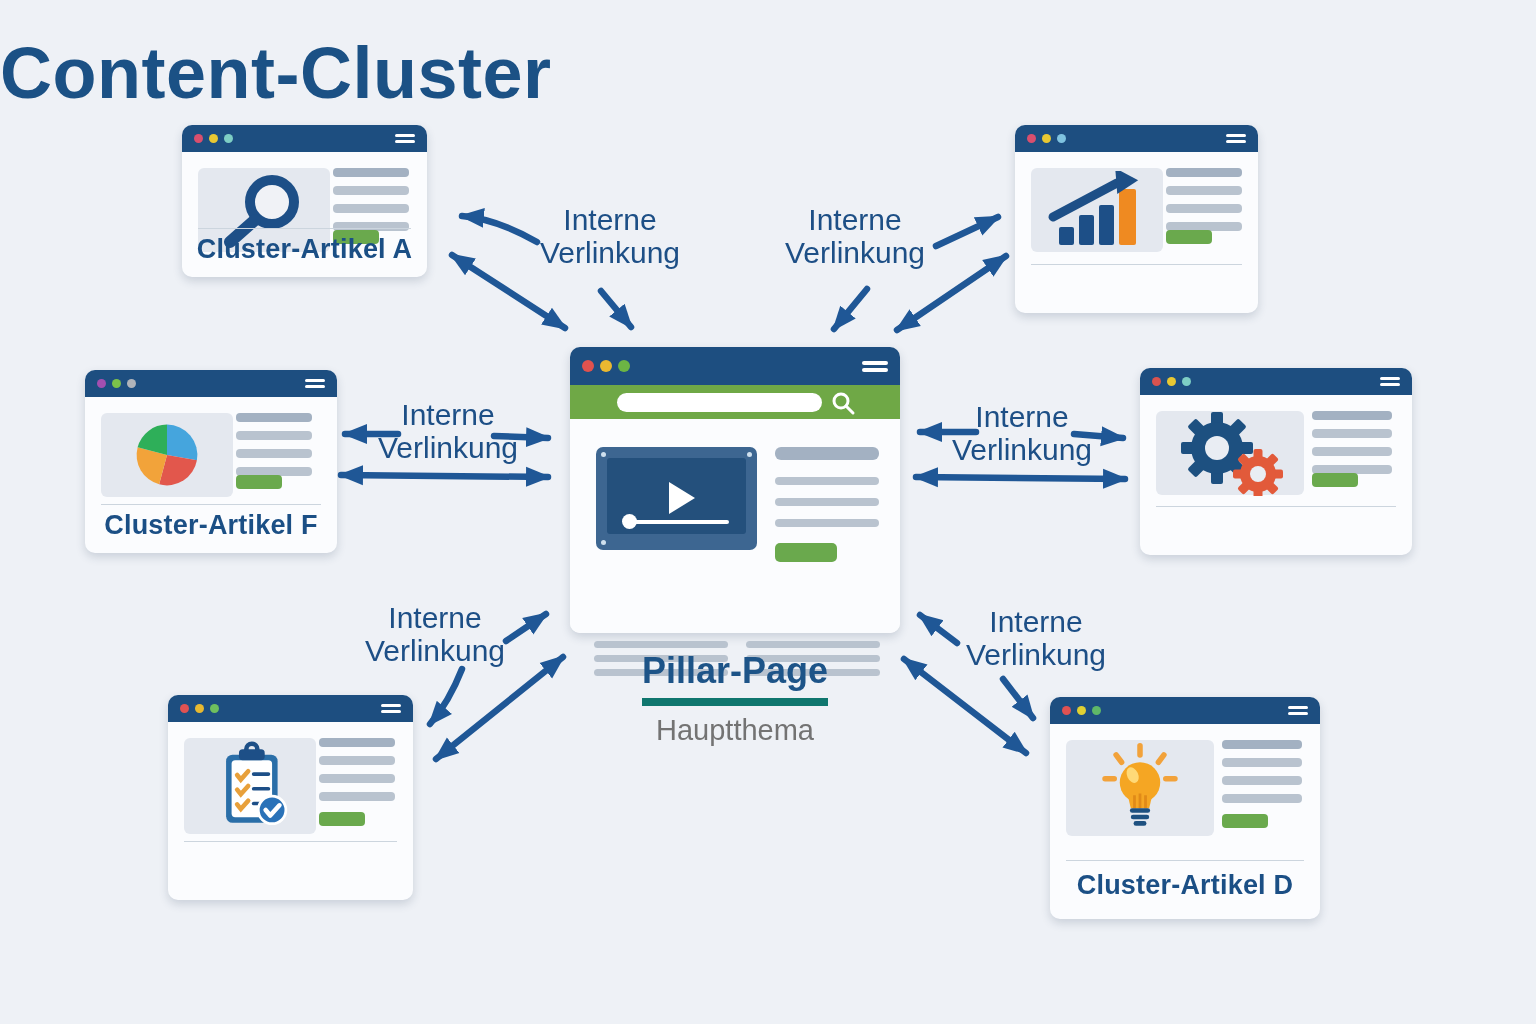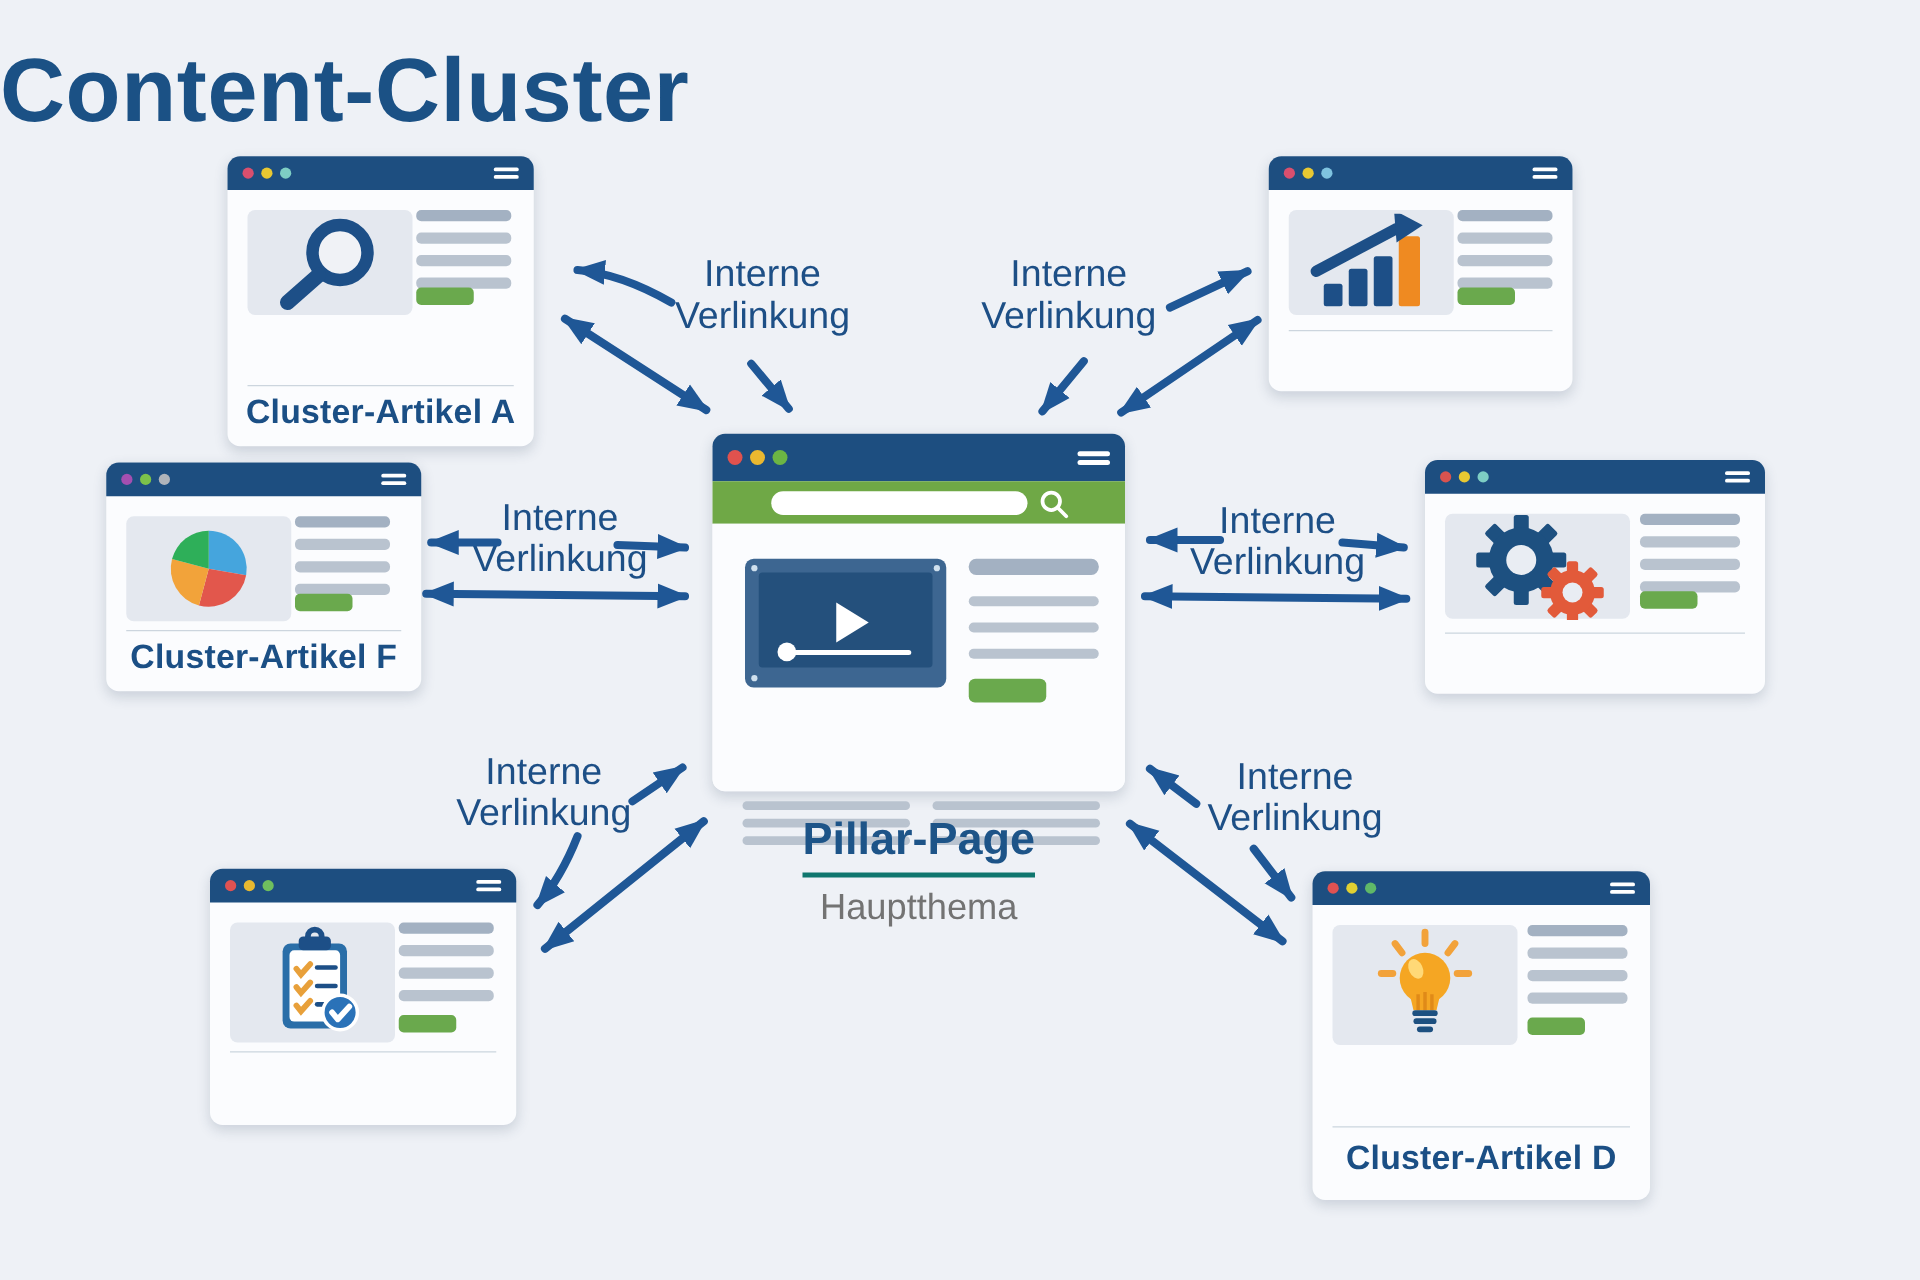--- a/index.html
+++ b/index.html
@@ -19,26 +19,26 @@
   .thumb{position:absolute;left:16px;top:16px;width:132px;height:84px;background:#e4e8ef;
          border-radius:6px;display:flex;align-items:center;justify-content:center;}
   .skel{position:absolute;border-radius:4px;background:#b9c3cf;}
   .skel.dark{background:#a3b1c2;}
   .btn-green{position:absolute;background:#6aa94d;border-radius:4px;}
   .divider{position:absolute;left:16px;right:16px;height:1px;background:#ccd5de;}
   .card-label{position:absolute;left:0;right:0;text-align:center;
               font-weight:bold;color:#1b4f85;font-size:27px;letter-spacing:.2px;}
 
   
-  #card-a{left:182px;top:125px;width:245px;height:232px;}
+  #card-a{left:182px;top:125px;width:245px;height:152px;}
   #card-b{left:1015px;top:125px;width:243px;height:188px;}
   #card-f{left:85px;top:370px;width:252px;height:183px;}
   #card-c{left:1140px;top:368px;width:272px;height:187px;}
   #card-e{left:168px;top:695px;width:245px;height:205px;}
-  #card-d{left:1050px;top:697px;width:270px;height:263px;}
+  #card-d{left:1050px;top:697px;width:270px;height:222px;}
   .cluster .lines{position:absolute;left:151px;top:16px;width:76px;}
   .cluster .lines .skel{position:relative;display:block;width:100%;height:9px;margin-bottom:9px;}
   .cluster .btn-green{left:151px;top:78px;width:46px;height:14px;}
   .cluster .divider{bottom:48px;}
   .cluster .card-label{bottom:12px;}
   #card-c .thumb,#card-d .thumb{width:148px;}
   #card-c .lines,#card-d .lines{left:172px;width:80px;}
   #card-c .btn-green,#card-d .btn-green{left:172px;}
   #card-e .thumb,#card-d .thumb{height:96px;}
   #card-e .btn-green,#card-d .btn-green{top:90px;}
@@ -65,21 +65,21 @@
   .bottom-lines .skel{position:relative;display:block;width:100%;height:7px;margin-bottom:7px;}
   .bcol{position:absolute;width:134px;top:222px;}
 
   
   .main-title{position:absolute;left:0;right:0;top:32px;text-align:left;
               font-size:72px;font-weight:bold;color:#1b5185;letter-spacing:.5px;}
   .link-label{position:absolute;width:260px;text-align:center;color:#1d4f86;
               font-size:30px;font-weight:500;line-height:33px;}
   .pillar-caption{position:absolute;left:570px;width:330px;top:650px;text-align:center;}
   .pillar-caption .pt{font-size:36px;font-weight:bold;color:#1d5488;
-                      display:inline-block;padding-bottom:6px;border-bottom:4px solid #0f766e;}
+                      display:inline-block;padding-bottom:6px;border-bottom:8px solid #0f766e;}
   .pillar-caption .ps{margin-top:8px;font-size:29px;color:#737373;}
 
   #lbl-tl{left:480px;top:203px;}
   #lbl-tr{left:725px;top:203px;}
   #lbl-ml{left:318px;top:398px;}
   #lbl-mr{left:892px;top:400px;}
   #lbl-bl{left:305px;top:601px;}
   #lbl-br{left:906px;top:605px;}
 
   #arrows{position:absolute;left:0;top:0;pointer-events:none;}

